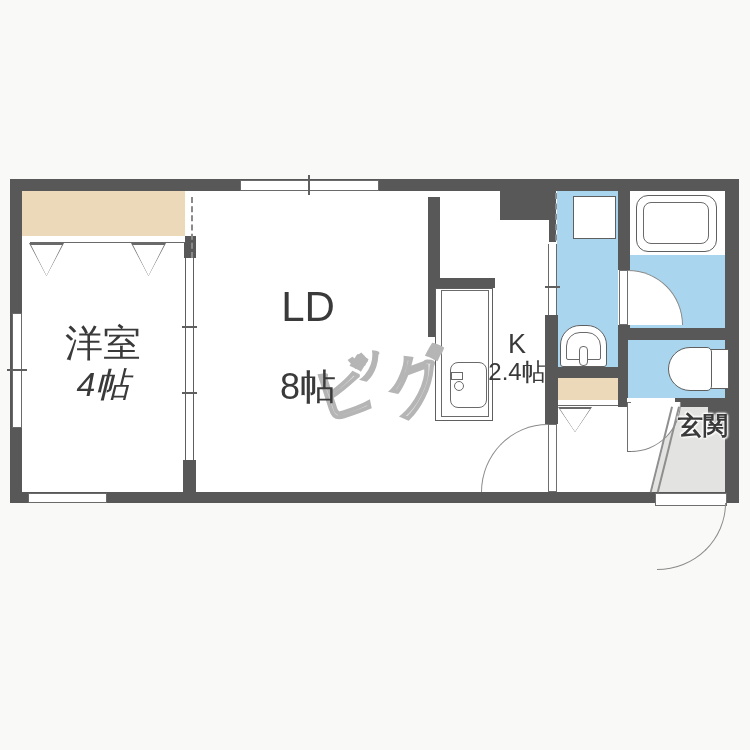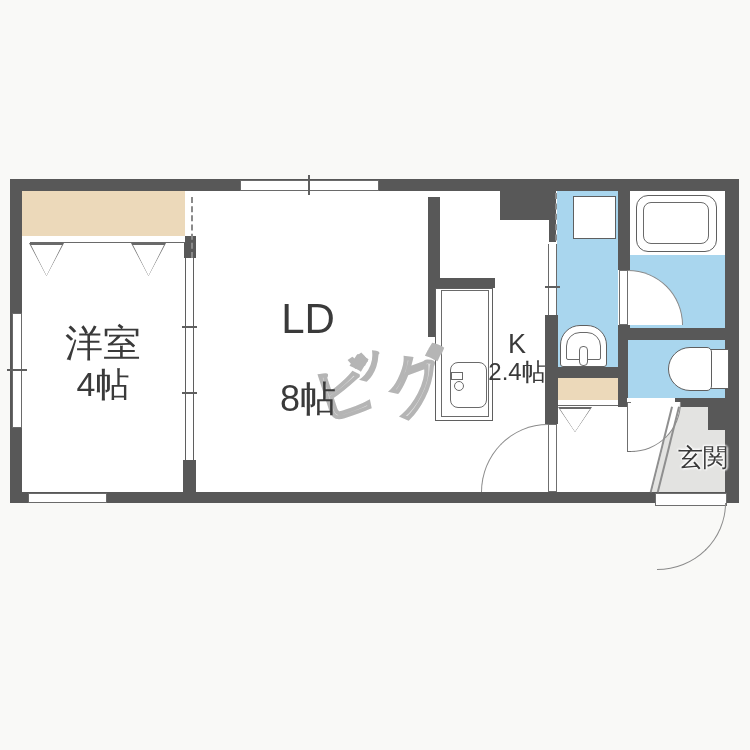--- a/index.html
+++ b/index.html
@@ -127,31 +127,31 @@
   <div class="abs door arc arc-tl" style="left:481px;top:424px;width:67px;height:68px;"></div>
 
   <div class="abs diag" style="left:673px;top:407px;width:88px;"></div>
   <div class="abs diag" style="left:680px;top:407px;width:88px;"></div>
 
   <div class="abs door leaf" style="left:655px;top:493px;width:72px;height:13px;"></div>
   <div class="abs door arc arc-br" style="left:657px;top:503px;width:69px;height:67px;background:transparent;"></div>
 
   <div class="abs label" style="left:45px;top:325px;width:116px;">
     <div style="font-size:38px;font-family:Liberation Mono, monospace;">洋室</div>
-    <div style="font-size:34px;">4帖</div>
+    <div style="font-size:34px;font-style:italic;">4帖</div>
   </div>
-  <div class="abs label" style="left:250px;top:296px;width:116px;">
+  <div class="abs label" style="left:250px;top:284px;width:116px;">
     <div style="font-size:42px;">LD</div>
     <div style="font-size:36px;margin-top:39px;">8帖</div>
   </div>
   <div class="abs label" style="left:477px;top:330px;width:80px;">
     <div style="font-size:27px;">K</div>
     <div style="font-size:24px;">2.4帖</div>
   </div>
-  <div class="abs label halo" style="left:673px;top:444px;width:60px;font-size:25px;font-weight:400;">
+  <div class="abs label halo" style="left:673px;top:412px;width:60px;font-size:25px;font-weight:700;">
     <span>玄関</span>
   </div>
 
   <div class="abs wm" style="left:314px;top:360px;font-size:60px;transform:rotate(-18deg);">ビ</div>
   <div class="abs wm" style="left:344px;top:340px;font-size:42px;transform:rotate(-14deg);">ッ</div>
   <div class="abs wm" style="left:384px;top:348px;font-size:66px;transform:rotate(-20deg);">グ</div>
 
 </div>
 
 </body></html>

